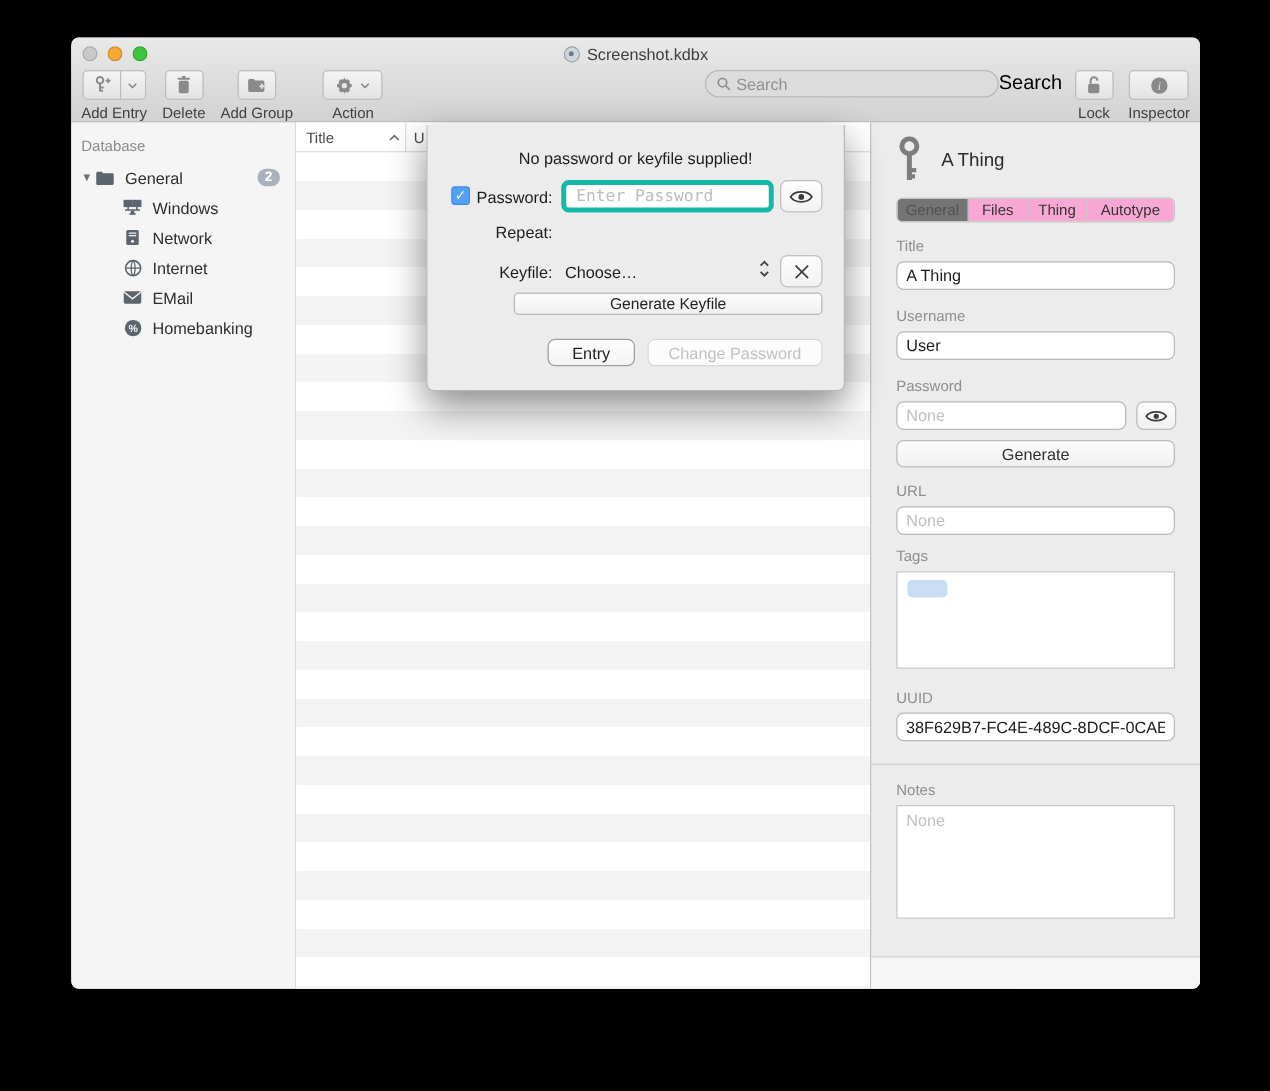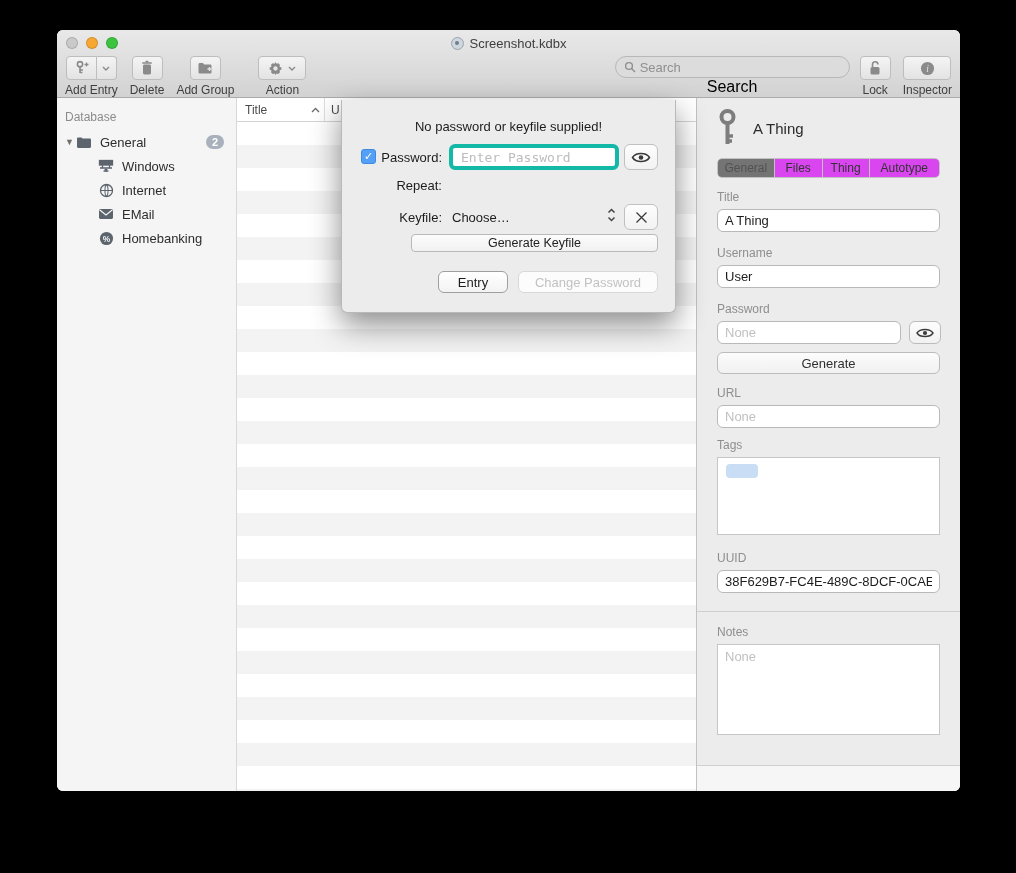--- a/index.html
+++ b/index.html
@@ -29,21 +29,21 @@
   .tbitem .lbl { font-size:12px; color:#3f3f3f; margin-top:3px; white-space:nowrap; }
   .tbbtn { height:24px; display:flex; align-items:center; justify-content:center;
     background:linear-gradient(#f4f4f4,#e3e3e3); border:1px solid #bdbdbd; border-radius:4px;
     color:#8a8a8a; }
   .tbbtn.seg-l { border-radius:4px 0 0 4px; width:31px; }
   .tbbtn.seg-r { border-radius:0 4px 4px 0; width:20px; border-left:none; }
   .tbbtn.single { width:31px; }
   .tbbtn.wide { width:48px; gap:5px; }
   .split { display:flex; }
   .right-cluster { margin-left:auto; display:flex; align-items:flex-start; }
-  .search-wrap { display:flex; flex-direction:column; align-items:center; margin-right:10px; }
+  .search-wrap { display:flex; flex-direction:row; align-items:center; margin-right:10px; }
   .search-field { width:235px; height:22px; border-radius:12px; background:#dcdcdc;
     border:1px solid #b8b8b8; display:flex; align-items:center; padding:0 8px; gap:4px; }
   .search-field input { border:none; outline:none; background:transparent; font-size:13px;
     color:#444; width:100%; font-family:"Liberation Sans",sans-serif; }
   .search-field input::placeholder { color:#8f8f8f; }
   
   .content { position:absolute; top:68px; bottom:0; left:0; right:0; display:flex; }
   .sidebar { width:180px; background:#f5f5f5; border-right:1px solid #d8d8d8; padding-top:8px; font-size:13px; color:#2d2d2d; }
   .side-header { font-size:12px; color:#8b8b8b; padding:4px 0 6px 8px; }
   .side-row { display:flex; align-items:center; height:24px; position:relative; }
@@ -58,21 +58,21 @@
   .thcell1 { width:88px; display:flex; align-items:center; padding-left:8px; border-right:1px solid #dedede; height:100%; }
   .thcell1 .sort { margin-left:auto; margin-right:4px; color:#6b6b6b; }
   .thcell2 { padding-left:6px; overflow:hidden; white-space:nowrap; }
   .rows { position:absolute; top:24px; left:0; right:0; bottom:0;
     background:repeating-linear-gradient(to bottom,#ffffff 0 23px,#f3f3f3 23px 46px); }
   
   .inspector { width:264px; background:#ececec; border-left:1px solid #c2c2c2; padding:0 20px; position:relative; font-size:13px; }
   .insp-head { display:flex; align-items:center; gap:15px; margin-top:10px; height:40px; }
   .insp-title { font-size:15px; color:#2b2b2b; }
   .tabs { display:flex; margin-top:10px; height:20px; border-radius:5px; overflow:hidden; border:1px solid #c3c3c3; }
-  .tab { display:flex; align-items:center; justify-content:center; font-size:12px; background:#d946ef;
+  .tab { display:flex; align-items:center; justify-content:center; font-size:12px; background:#f9a8d4;
     color:#333; border-right:1px solid #c3c3c3; }
   .tab:last-child { border-right:none; }
   .tab.sel { background:#747474; color:#525252; }
   .ilabel { font-size:12px; color:#8e8e8e; margin:12px 0 5px; }
   .iinput { width:100%; height:23px; background:#fff; border:1px solid #b9b9b9; border-radius:6px;
     font-size:13px; color:#1c1c1c; padding:0 7px; outline:none; font-family:"Liberation Sans",sans-serif; }
   .iinput::placeholder { color:#c0c0c0; }
   .pw-row { display:flex; gap:8px; align-items:center; }
   .sq-btn { width:32px; height:23px; flex:none; background:linear-gradient(#fdfdfd,#f1f1f1);
     border:1px solid #bcbcbc; border-radius:6px; display:flex; align-items:center; justify-content:center; color:#3c3c3c; }
@@ -254,20 +254,30 @@
           <svg width="16" height="14" viewBox="0 0 16 14" fill="none" stroke="currentColor" stroke-width="1.3">
             <rect x="1.5" y="1.5" width="6" height="4.5" fill="currentColor"></rect>
             <rect x="8.5" y="1.5" width="6" height="4.5" fill="currentColor"></rect>
             <path d="M4.5 6v3M11.5 6v3M2 9h12M5.5 12.2h5"></path>
             <circle cx="8" cy="11" r="1.6" fill="currentColor" stroke="none"></circle>
           </svg>
         </span>
         <span>Windows</span>
       </div>
 
+      <div class="side-row child">
+        <span class="gicon">
+          <svg width="12" height="14" viewBox="0 0 12 14" fill="currentColor">
+            <rect x="1" y="1" width="10" height="12" rx="1.2"></rect>
+            <path d="M3 3.5h6M3 5.5h6" stroke="#f5f5f5" stroke-width="1"></path>
+            <circle cx="6" cy="10" r="1.2" fill="#f5f5f5"></circle>
+          </svg>
+        </span>
+        <span>Network</span>
+      </div>
 
       <div class="side-row child">
         <span class="gicon">
           <svg width="15" height="15" viewBox="0 0 16 16" fill="none" stroke="currentColor" stroke-width="1.4">
             <circle cx="8" cy="8" r="6.4"></circle>
             <path d="M2 8h12M8 1.6c-2.2 1.8-2.2 11 0 12.8M8 1.6c2.2 1.8 2.2 11 0 12.8" stroke-width="1.1"></path>
           </svg>
         </span>
         <span>Internet</span>
       </div>

